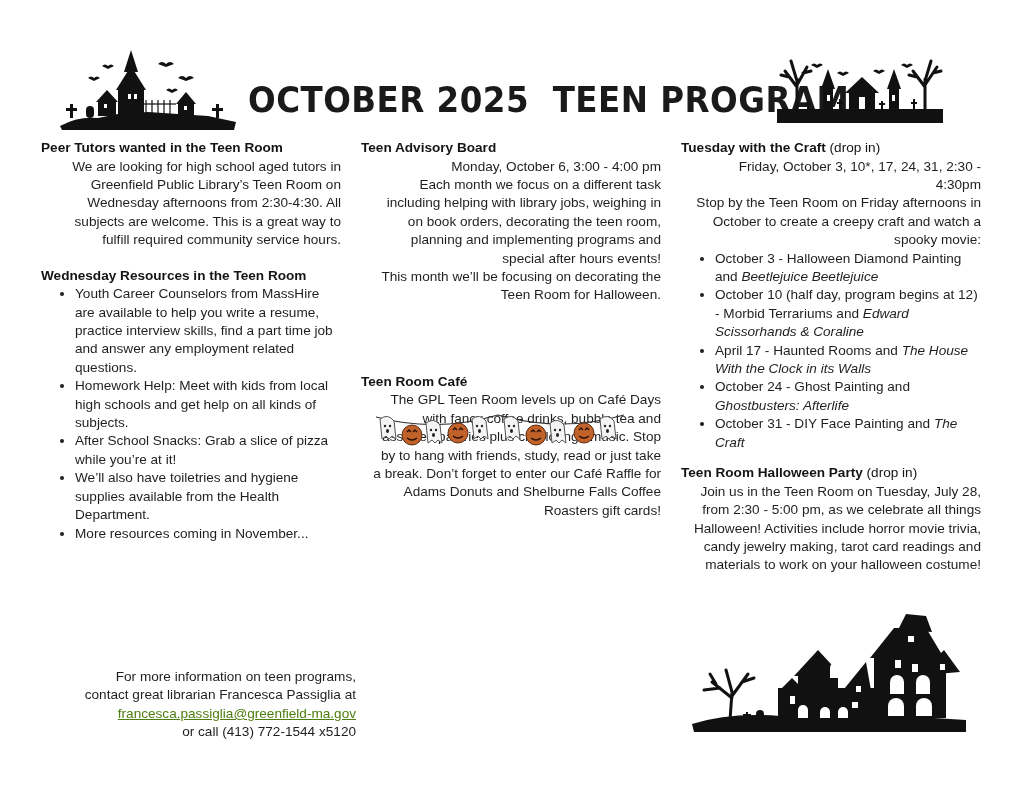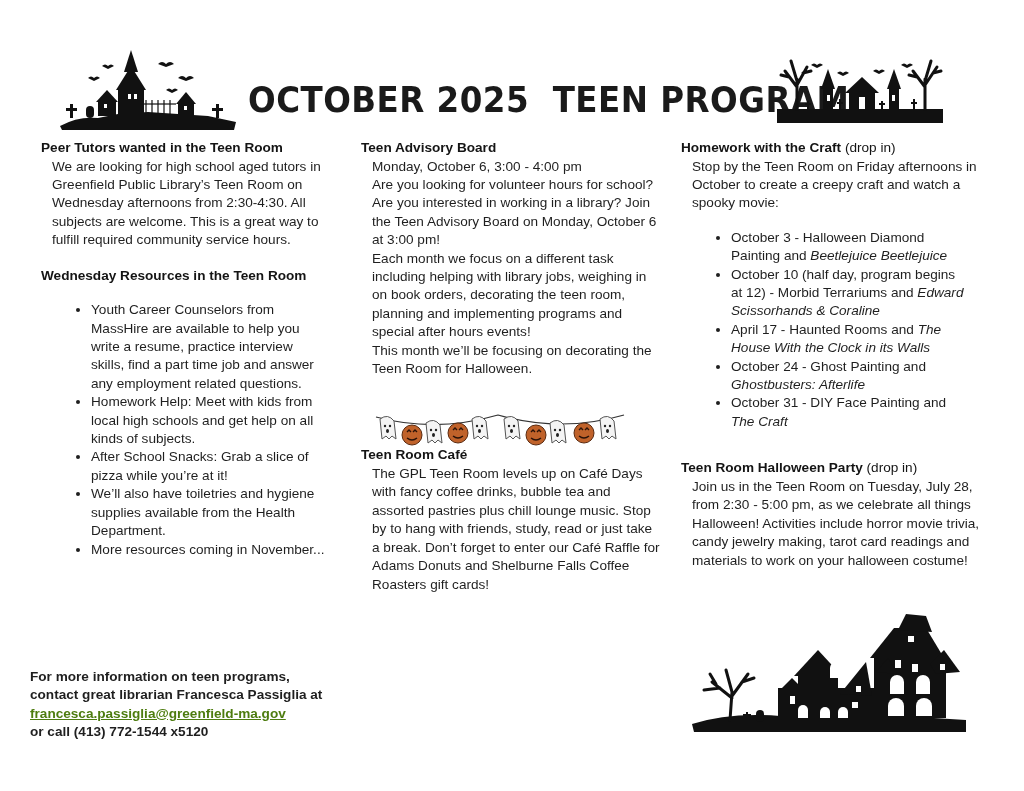--- a/index.html
+++ b/index.html
@@ -10,26 +10,26 @@
            text-transform:uppercase; line-height:40px; white-space:nowrap; transform:scaleX(0.93); transform-origin:left center; }
   .art-left { position:absolute; left:58px; top:48px; width:180px; height:82px; }
   .art-right { position:absolute; left:777px; top:57px; width:168px; height:66px; }
   .col { position:absolute; top:139px; font-size:13.6px; line-height:18.4px; }
   .col1 { left:41px; width:300px; }
   .col2 { left:361px; width:300px; }
   .col3 { left:681px; width:300px; }
   h3 { margin:0; font-size:13.6px; font-weight:bold; line-height:18.6px; color:#141414; white-space:nowrap; }
   h3 .light { font-weight:normal; }
   .body { padding-left:11px; margin:0; }
-  .body p { margin:0; }
-  ul { margin:16px; padding-left:34px; }
+  .body p { margin:0;text-align:right; }
+  ul { margin:0; padding-left:34px; }
   ul li { margin:0; padding-left:0; }
   em { font-style:italic; }
   .gap1 { height:17px; }
-  .contact { position:absolute; left:30px; top:668px; width:326px; text-align:left; font-size:13.6px; line-height:18.4px;font-weight:bold; }
+  .contact { position:absolute; left:30px; top:668px; width:326px; text-align:right; font-size:13.6px; line-height:18.4px; }
   .contact a { color:#4d7c0f; text-decoration:underline; }
   .garland { position:absolute; left:372px; top:411px; width:256px; height:40px; }
   .houses { position:absolute; left:690px; top:612px; width:280px; height:120px; }
 </style>
 </head>
 <body>
 
 <svg class="art-left" viewBox="0 0 180 82">
   <path d="M2 78 Q20 68 40 70 L60 66 L90 64 L120 66 L150 68 L178 74 L176 82 L4 82 Z" fill="#111"></path>
   <rect x="60" y="40" width="26" height="28" fill="#111"></rect>
@@ -135,21 +135,20 @@
   <div>contact great librarian Francesca Passiglia at</div>
   <div><a>francesca.passiglia@greenfield-ma.gov</a></div>
   <div>or call (413) 772-1544 x5120</div>
 </div>
 
 <div class="col col2">
   <section>
     <h3>Teen Advisory Board</h3>
     <div class="body">
       <p>Monday, October 6, 3:00 - 4:00 pm</p>
-      <p>Are you looking for volunteer hours for school? Are you interested in working in a library? Join the Teen Advisory Board on Monday, October 6 at 3:00 pm!</p>
       <p>Each month we focus on a different task including helping with library jobs, weighing in on book orders, decorating the teen room, planning and implementing programs and special after hours events!</p>
       <p>This month we’ll be focusing on decorating the Teen Room for Halloween.</p>
     </div>
   </section>
   <div style="height:68px"></div>
   <section>
     <h3>Teen Room Café</h3>
     <div class="body">
       <p>The GPL Teen Room levels up on Café Days with fancy coffee drinks, bubble tea and assorted pastries plus chill lounge music. Stop by to hang with friends, study, read or just take a break. Don’t forget to enter our Café Raffle for Adams Donuts and Shelburne Falls Coffee Roasters gift cards!</p>
     </div>
@@ -207,22 +206,23 @@
   <g>
       <path d="M228 8 q8 -6 14 2 l2 18 l-4 -3 l-3 3 l-3 -3 l-4 3 z" fill="#f4f4f4" stroke="#555" stroke-width="1"></path>
       <circle cx="233" cy="15" r="1.2" fill="#222"></circle>
       <circle cx="238" cy="15" r="1.2" fill="#222"></circle>
       <ellipse cx="235.5" cy="20" rx="1.5" ry="2" fill="#222"></ellipse>
     </g>
 </svg>
 
 <div class="col col3">
   <section>
-    <h3><span>Homework with the Craft</span> <span class="light">(drop in)</span></h3>
-    <div class="body">
+    <h3><span>Tuesday with the Craft</span> <span class="light">(drop in)</span></h3>
+    <div class="body">
+      <p>Friday, October 3, 10*, 17, 24, 31, 2:30 - 4:30pm</p>
       <p>Stop by the Teen Room on Friday afternoons in October to create a creepy craft and watch a spooky movie:</p>
     </div>
     <ul style="padding-left:34px">
       <li><span>October 3 - Halloween Diamond Painting and </span><em>Beetlejuice Beetlejuice</em></li>
       <li><span>October 10 (half day, program begins at 12) - Morbid Terrariums and </span><em>Edward Scissorhands &amp; Coraline</em></li>
       <li><span>April 17 - Haunted Rooms and </span><em>The House With the Clock in its Walls</em></li>
       <li><span>October 24 - Ghost Painting and </span><em>Ghostbusters: Afterlife</em></li>
       <li><span>October 31 - DIY Face Painting and </span><em>The Craft</em></li>
     </ul>
   </section>

